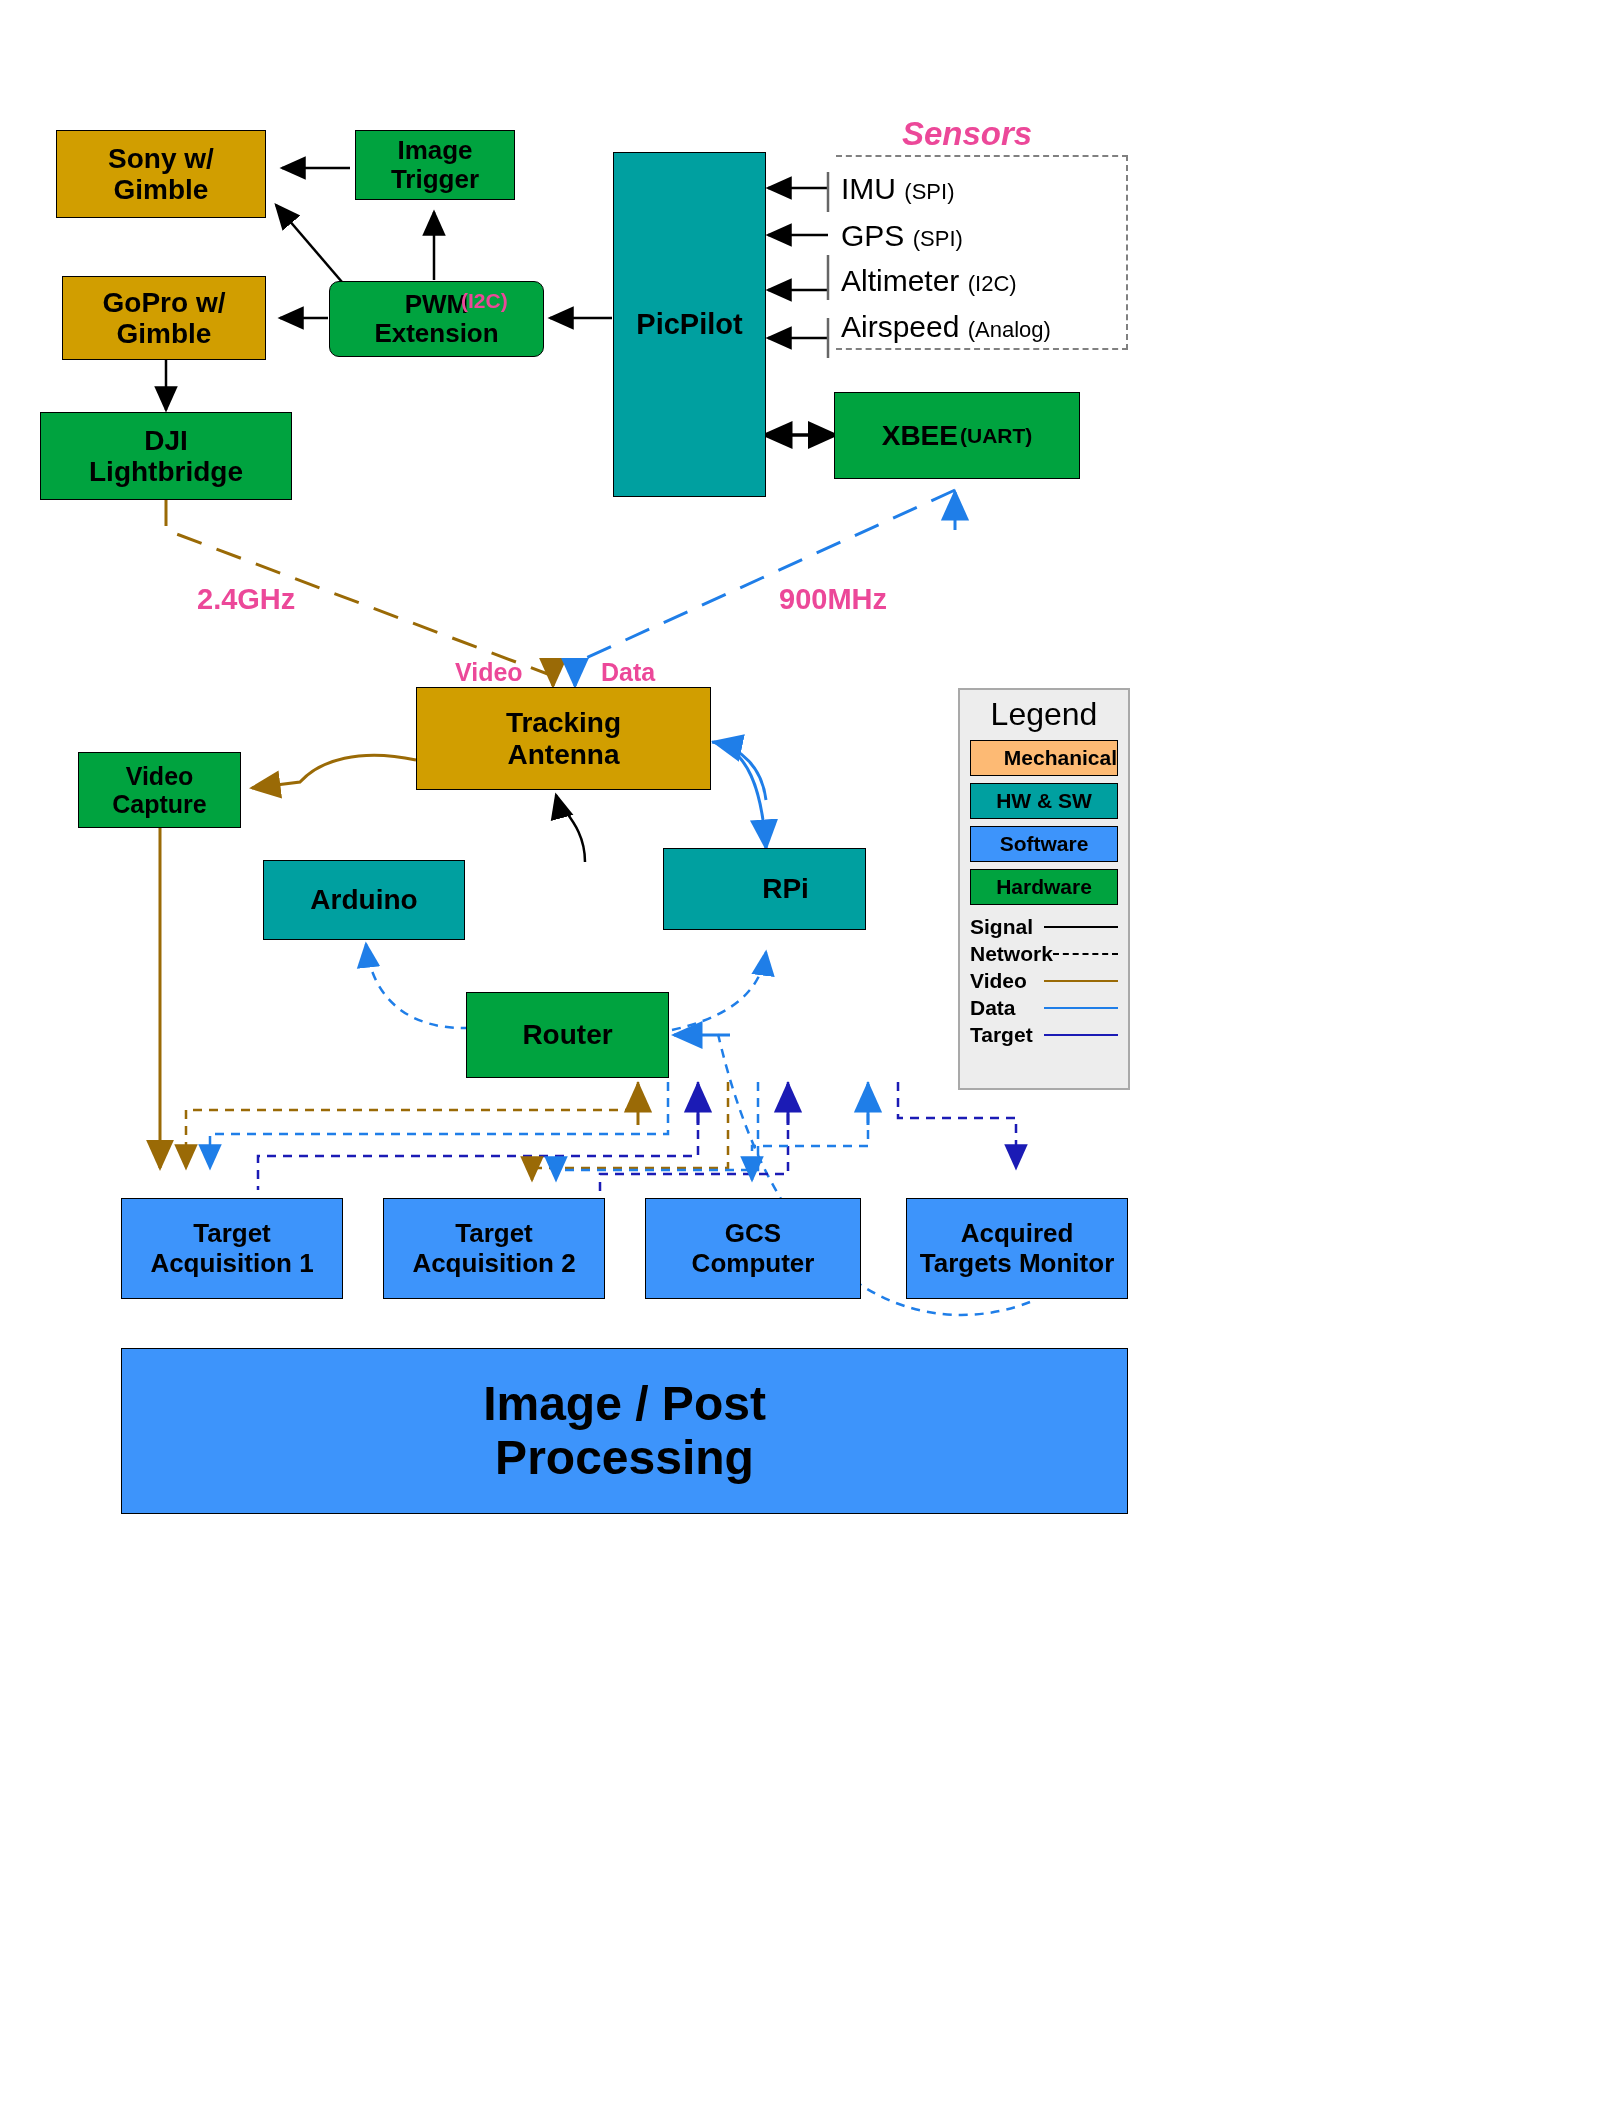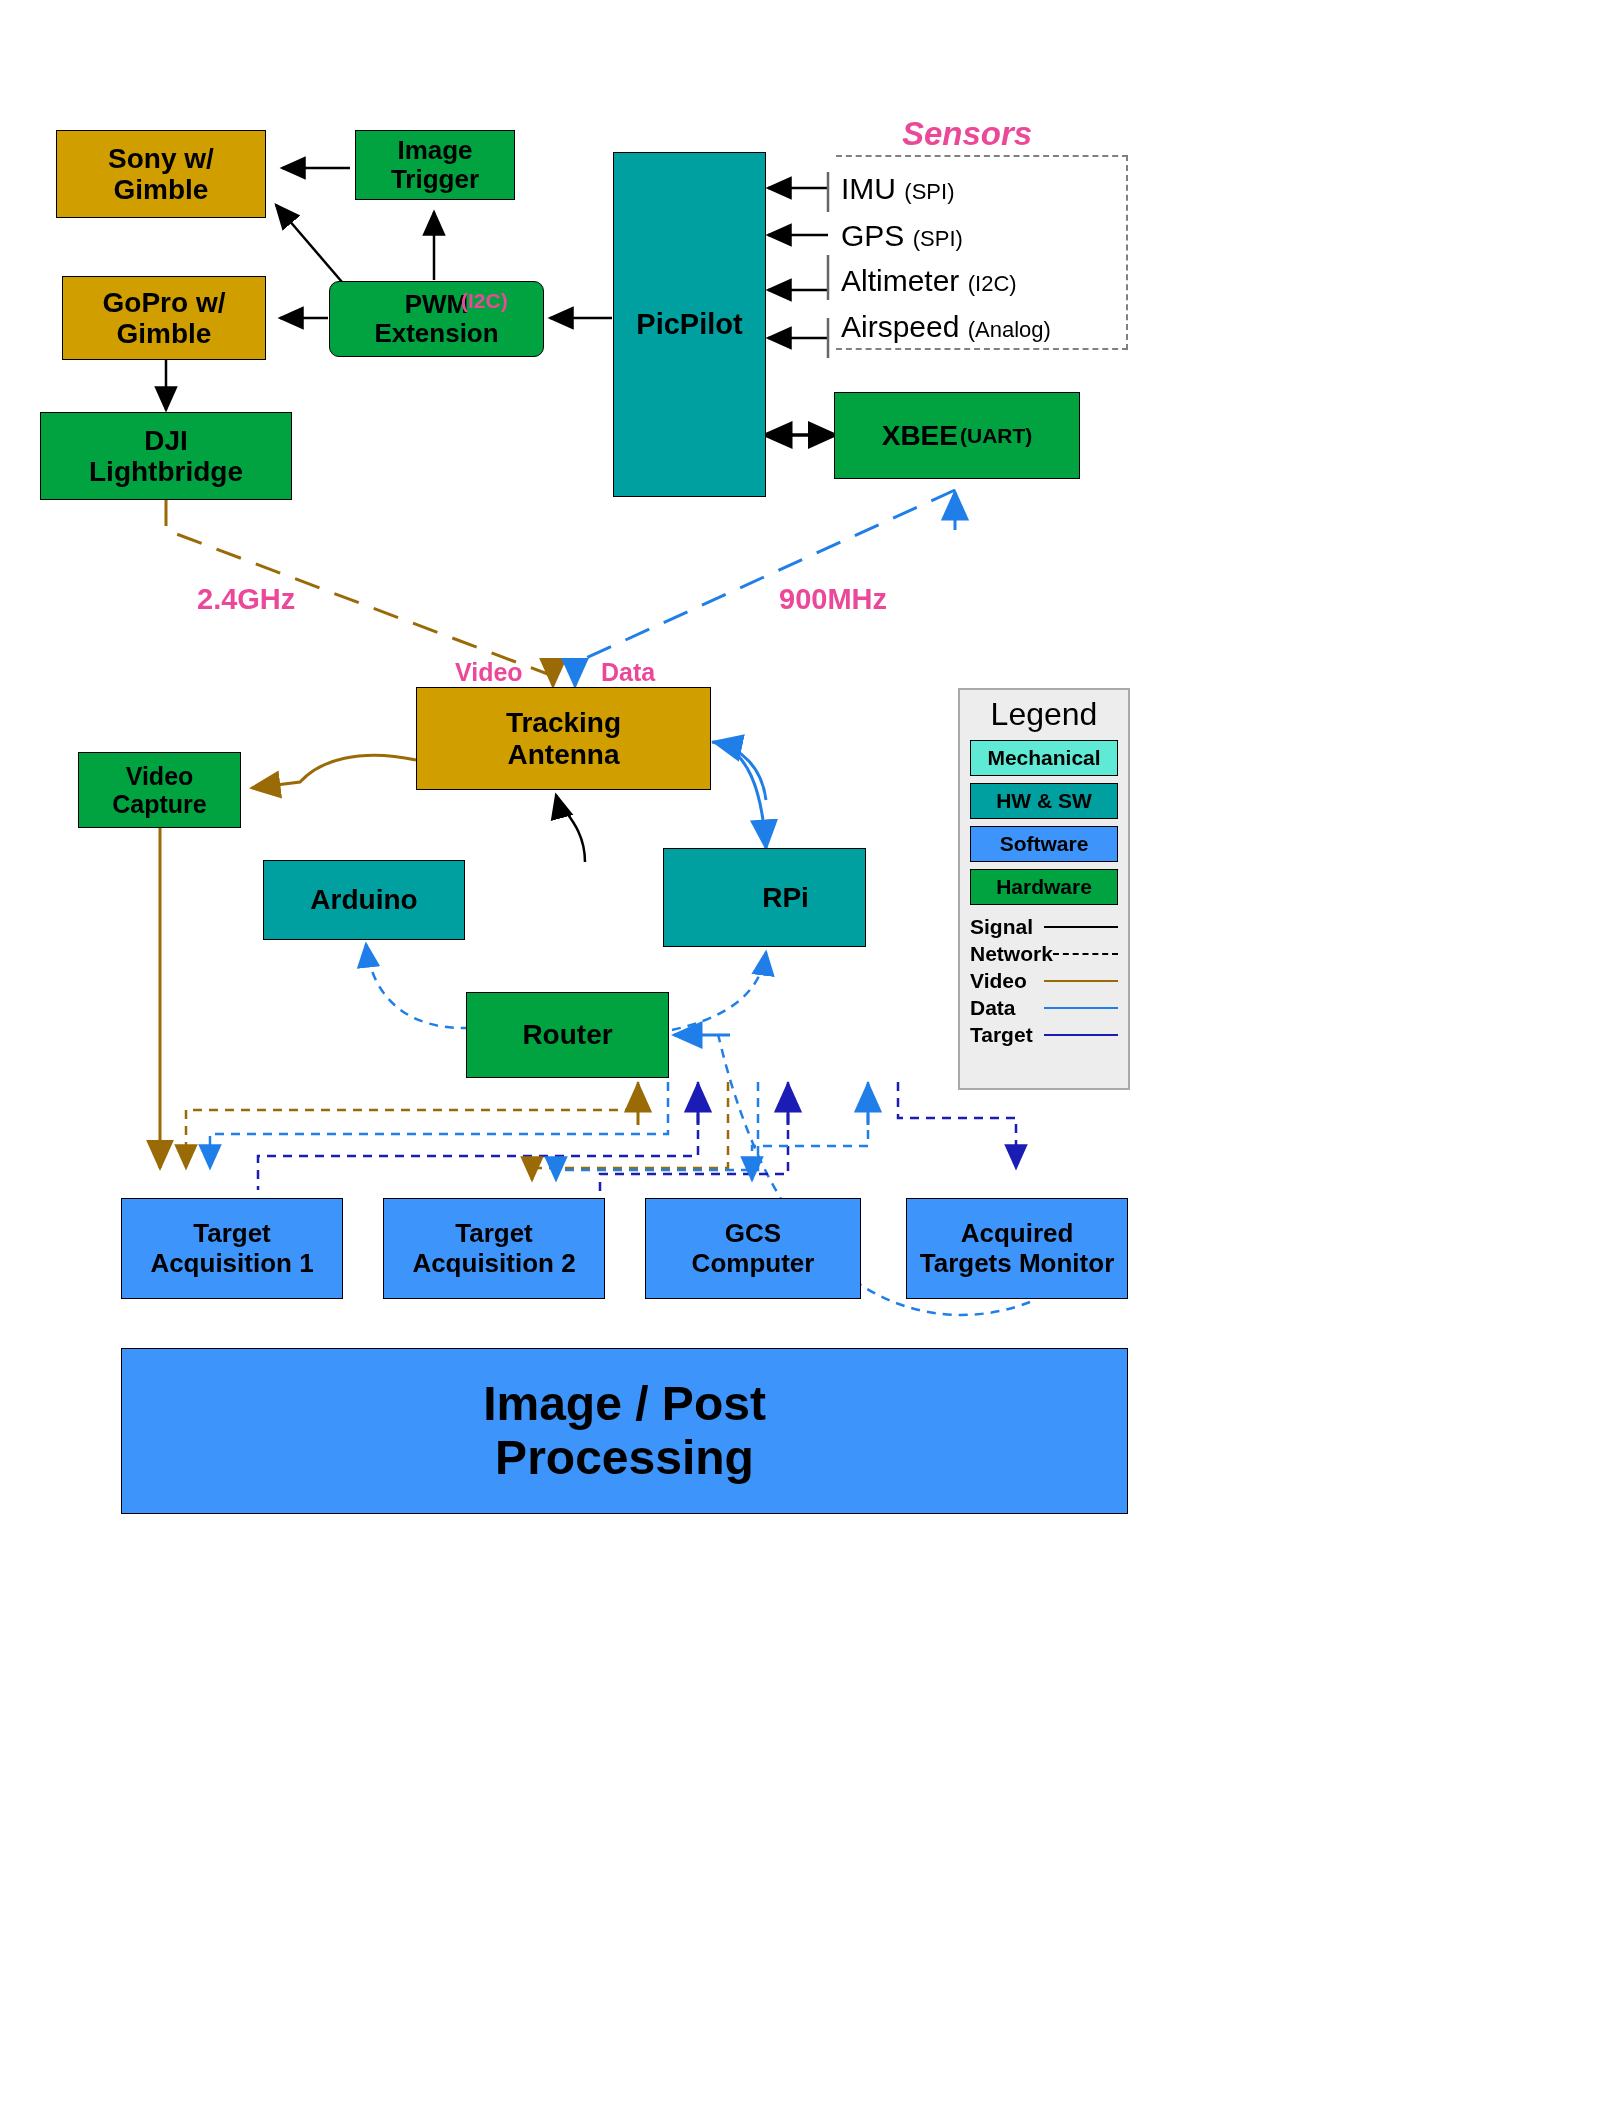--- a/index.html
+++ b/index.html
@@ -191,21 +191,21 @@
 
   <div class="node hw" style="left:78px;top:752px;width:163px;height:76px;font-size:25px;">
     <span style="white-space:pre-line;">Video
 Capture</span>
   </div>
 
   <div class="node hwsw" style="left:263px;top:860px;width:202px;height:80px;font-size:28px;">
     <span>Arduino</span>
   </div>
 
-  <div class="node hwsw" style="left:663px;top:848px;width:203px;height:99px;font-size:28px;padding-left:42px;">
+  <div class="node hwsw" style="left:663px;top:848px;width:203px;height:82px;font-size:28px;padding-left:42px;">
     <span>RPi</span>
   </div>
 
   <div class="node hw" style="left:466px;top:992px;width:203px;height:86px;font-size:28px;">
     <span>Router</span>
   </div>
 
   <div class="node sw" style="left:121px;top:1198px;width:222px;height:101px;font-size:26px;">
     <span style="white-space:pre-line;">Target
 Acquisition 1</span>
@@ -252,21 +252,21 @@
   </div>
 
   <span class="lbl freq" style="left:197px;top:583px;">2.4GHz</span>
   <span class="lbl freq" style="left:779px;top:583px;">900MHz</span>
   <span class="lbl vdlabel" style="left:455px;top:658px;">Video</span>
   <span class="lbl vdlabel" style="left:601px;top:658px;">Data</span>
 
   <div class="legend" style="left:958px;top:688px;width:172px;height:402px;">
     <div class="legend-title">Legend</div>
 
-    <div class="legend-chip" style="background:#5eead4;">
+    <div class="legend-chip" style="background:#fdba74;text-align:right;">
       <span>Mechanical</span>
     </div>
     <div class="legend-chip" style="background:#00a0a0;">
       <span>HW &amp; SW</span>
     </div>
     <div class="legend-chip" style="background:#3d94fb;">
       <span>Software</span>
     </div>
     <div class="legend-chip" style="background:#00a33f;">
       <span>Hardware</span>

